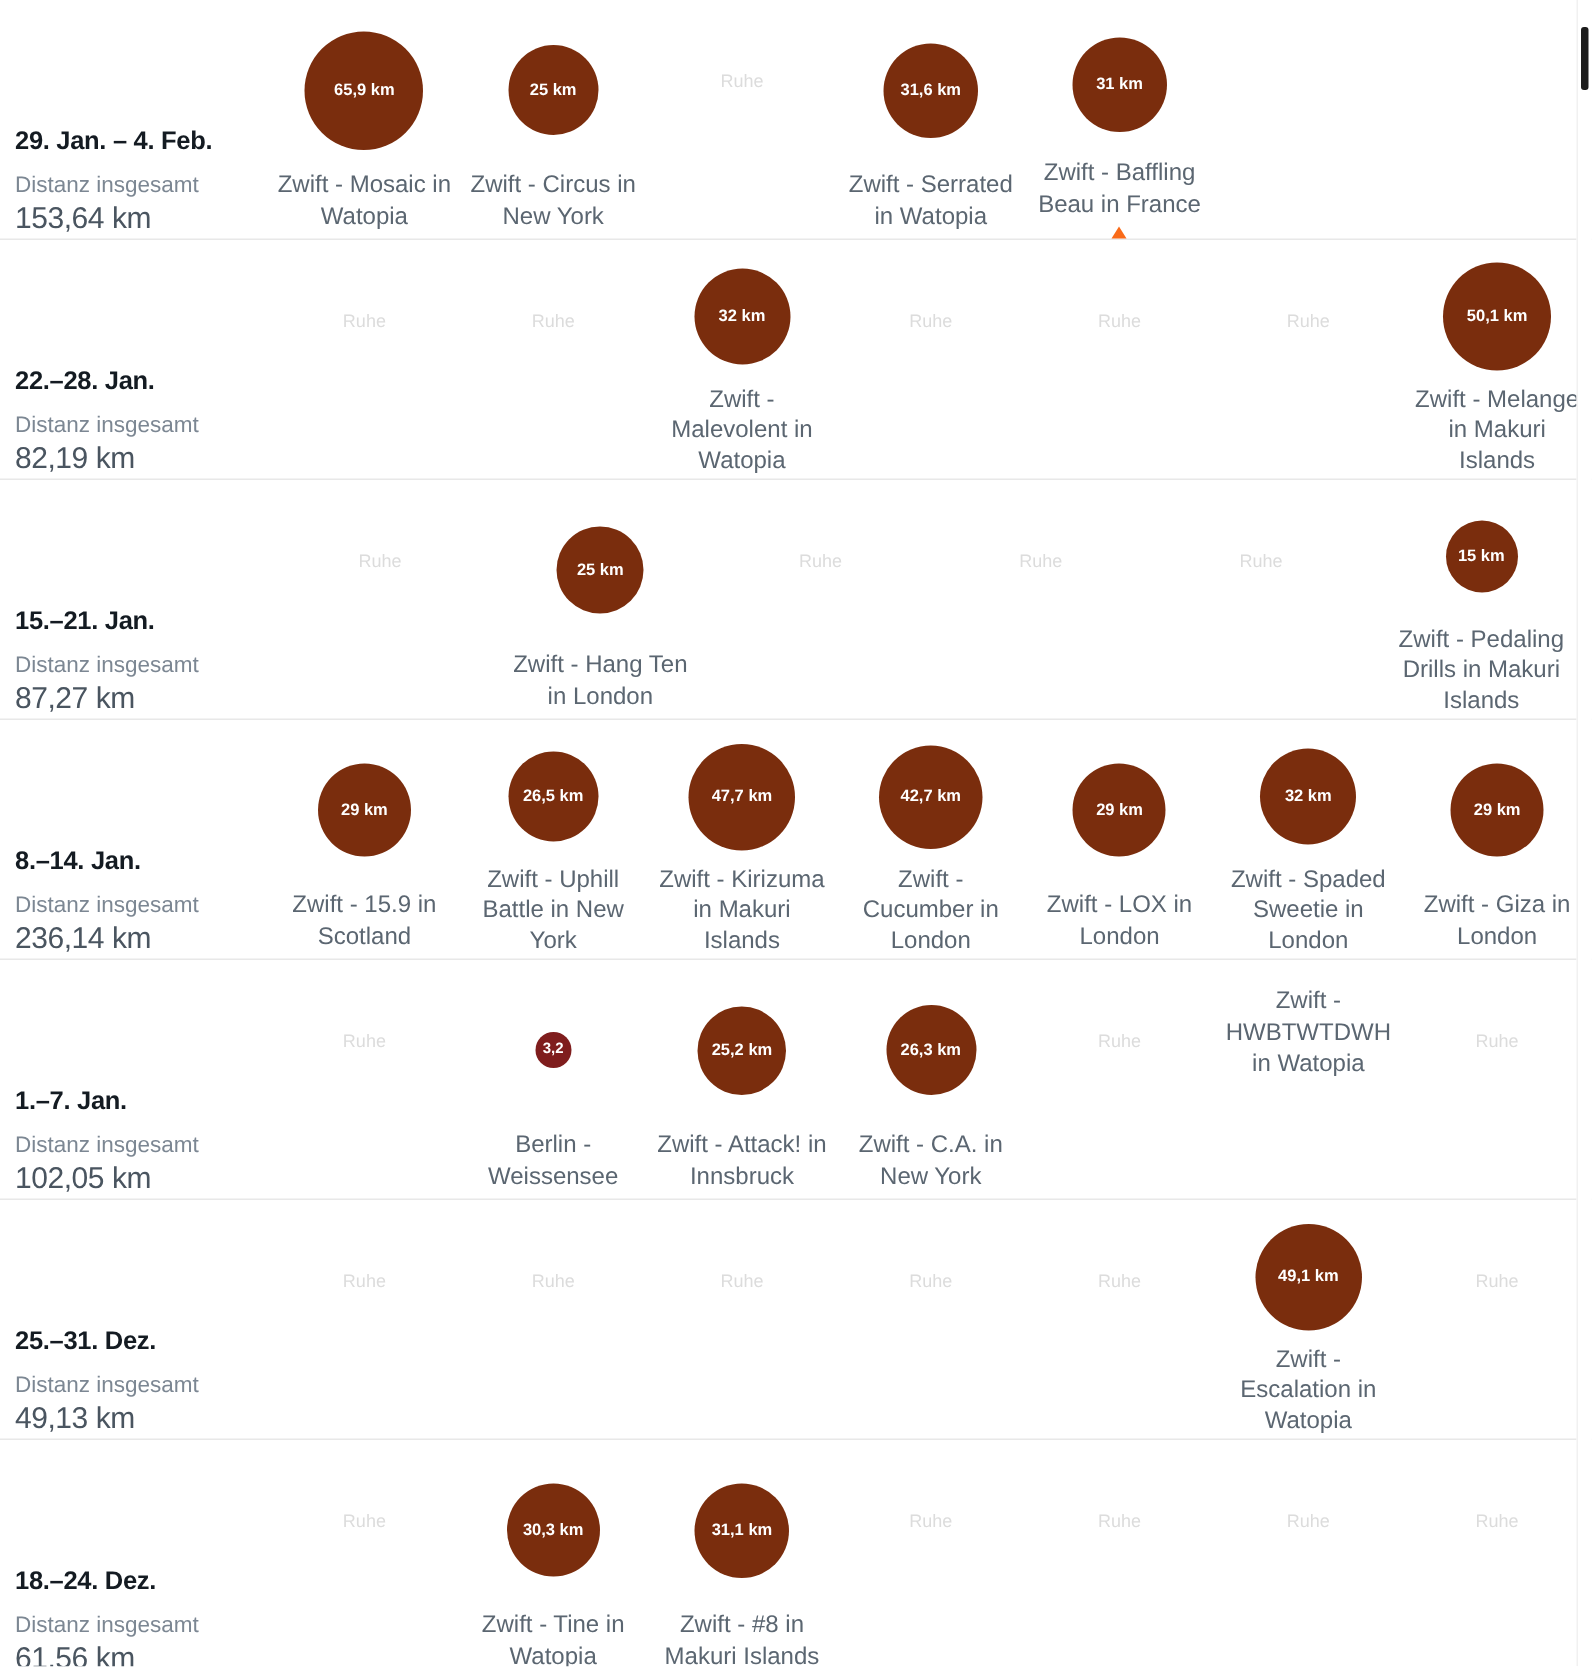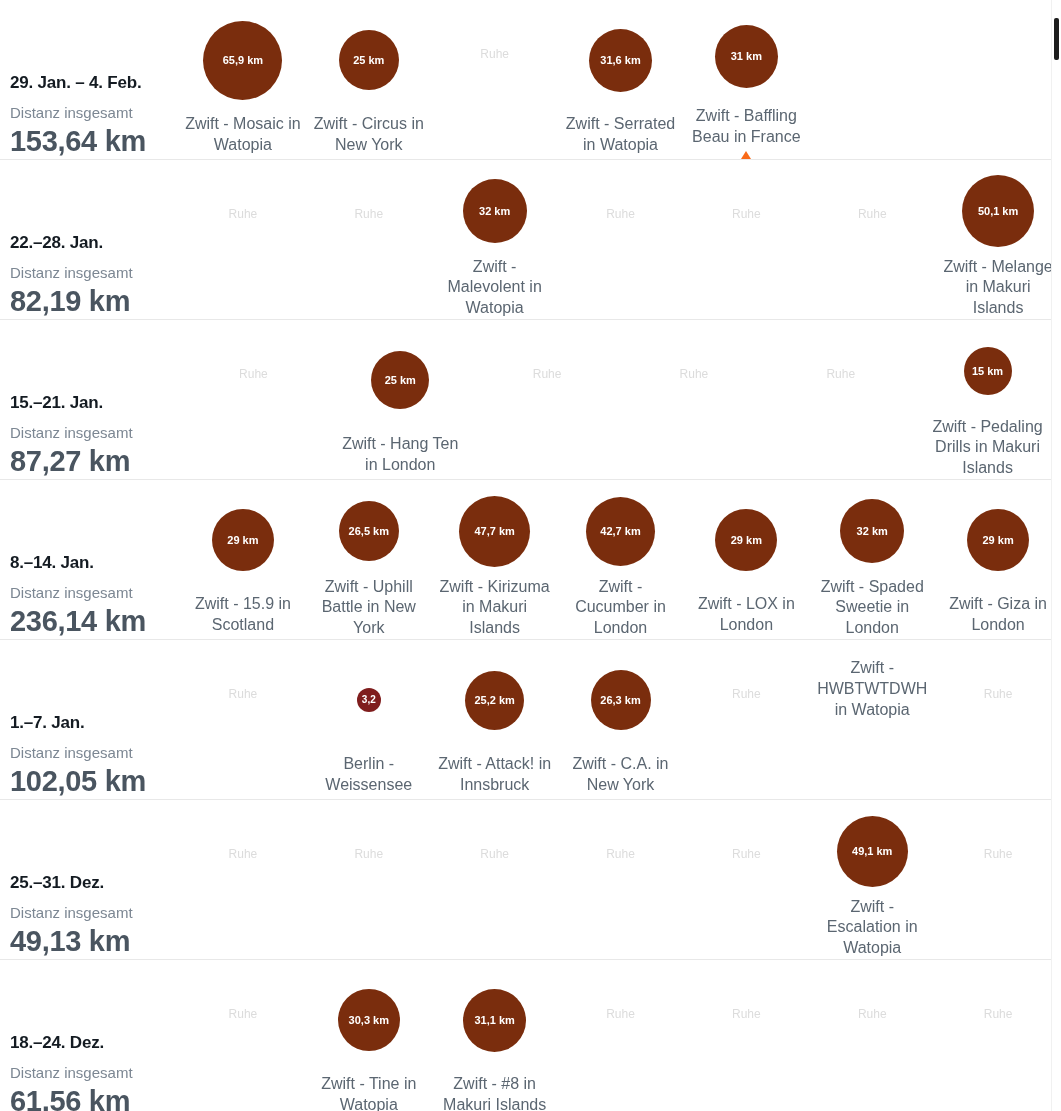--- a/index.html
+++ b/index.html
@@ -43,23 +43,23 @@
     white-space: nowrap;
   }
   .dist-label {
     margin-top: 11px;
     font-size: 15px;
     color: #7c8793;
     line-height: 1.2;
   }
   .dist-value {
     margin-top: 1px;
-    font-size: 29px;
+    font-size: 20px;
     color: #4a5560;
-    font-weight: 700;
+    font-weight: 400;
     line-height: 1.25;
     letter-spacing: -0.3px;
   }
 
   
   .days {
     flex: 1 1 auto;
     display: flex;
     height: 100%;
   }

